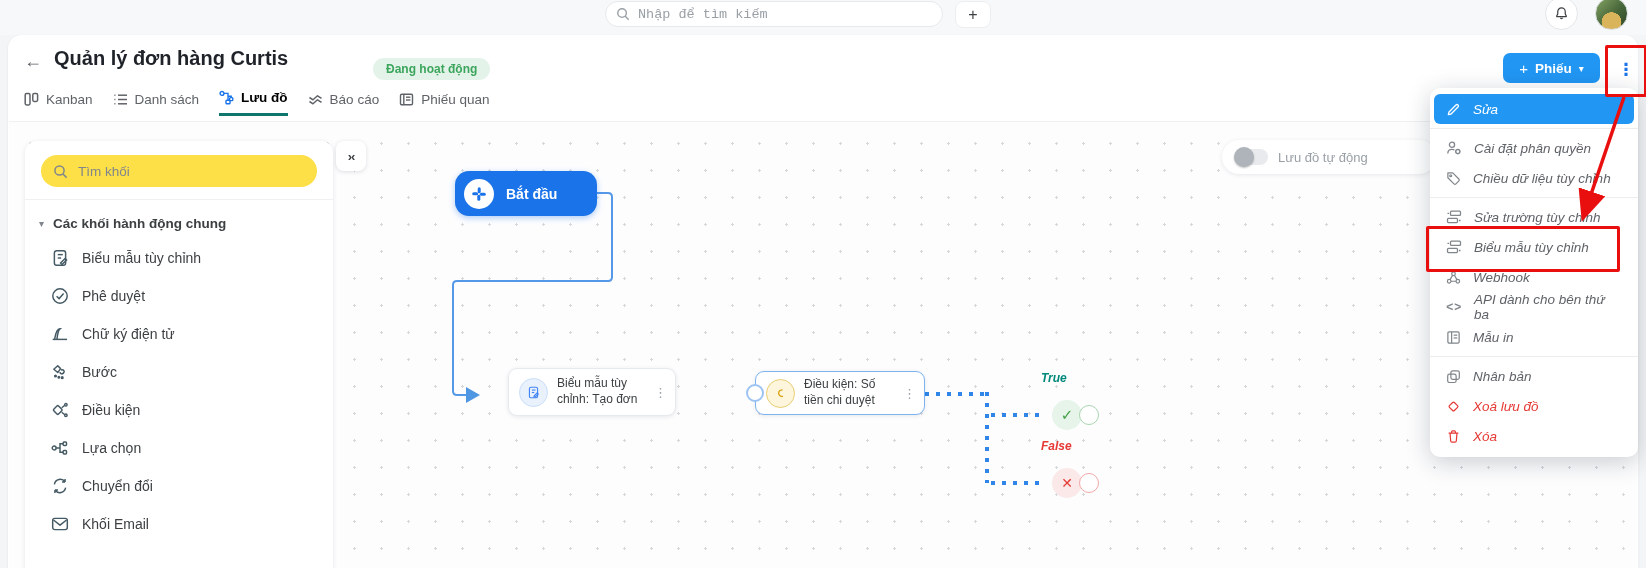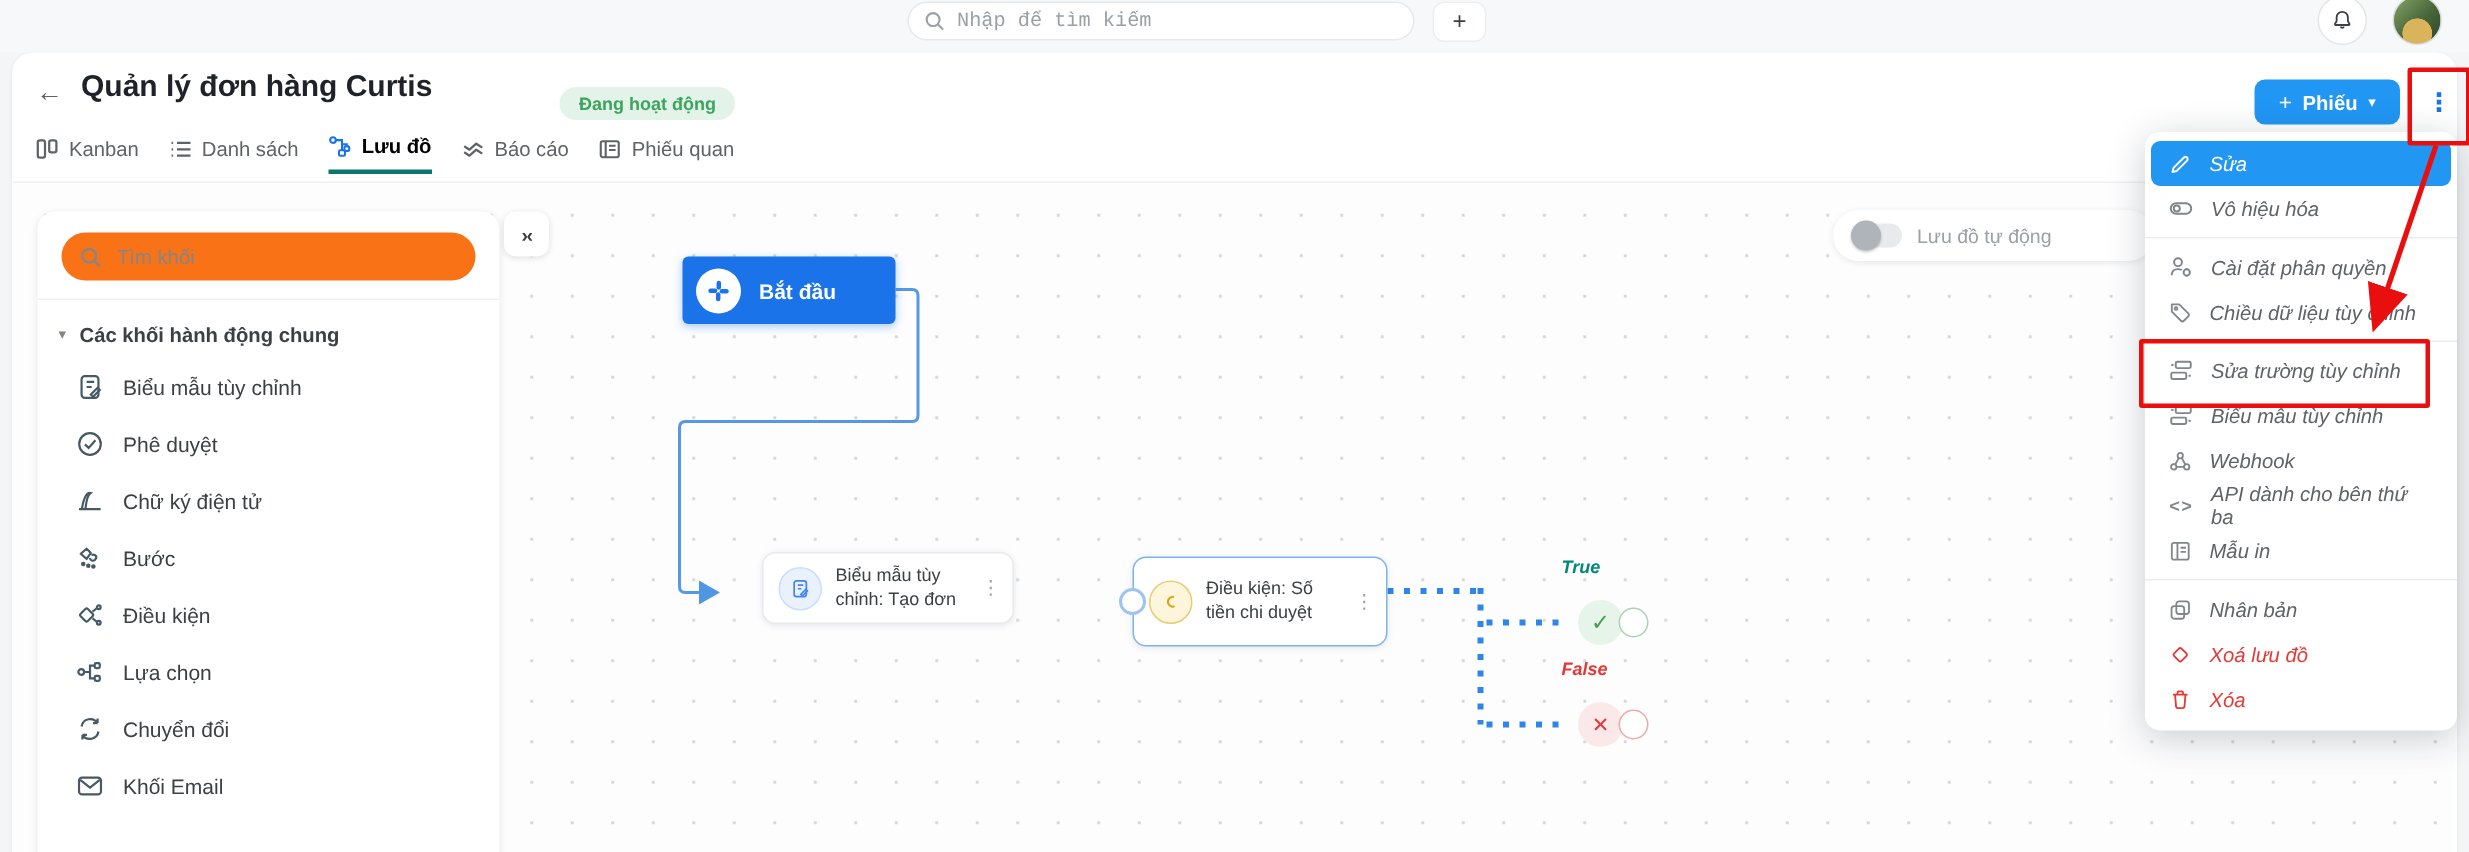--- a/index.html
+++ b/index.html
@@ -85,21 +85,21 @@
     border-top:1px solid #eef0f2;overflow:hidden;
   }
   .flow-svg{position:absolute;left:0;top:0;z-index:1;}
   
   .palette{
     position:absolute;left:16px;top:19px;width:308px;height:calc(100% - 12px);
     background:#fff;border-radius:12px;box-shadow:0 1px 5px rgba(25,35,45,.10);
     z-index:5;box-sizing:border-box;
   }
   .palette-search{
-    margin:14px 16px 12px 16px;height:32px;background:#f97316;border-radius:16px;
+    margin:14px 16px 12px 16px;height:32px;background:#fde047;border-radius:16px;
     display:flex;align-items:center;gap:8px;padding:0 12px;
   }
   .palette-search input{
     border:none;outline:none;background:transparent;flex:1;font-size:13.5px;color:#3c4043;font-family:inherit;
   }
   .palette-search input::placeholder{color:#80868b;}
   .palette-div{height:1px;background:#eef0f2;}
   .palette-section{
     display:flex;align-items:center;gap:9px;padding:16px 16px 8px 14px;
     font-size:13.5px;font-weight:bold;color:#3c4043;cursor:pointer;
@@ -111,36 +111,36 @@
   }
   .palette-item svg{stroke:#455a64;flex:0 0 auto;}
   .collapse-btn{
     position:absolute;left:327px;top:19px;width:30px;height:30px;background:#fff;
     border-radius:8px;box-shadow:0 1px 4px rgba(25,35,45,.14);z-index:5;
     display:flex;align-items:center;justify-content:center;
     font-size:13px;font-weight:bold;color:#3c4043;letter-spacing:-1px;cursor:pointer;
   }
   
   .start-node{
-    position:absolute;left:446px;top:49px;width:142px;height:45px;border-radius:4px;
+    position:absolute;left:446px;top:49px;width:142px;height:45px;border-radius:14px;
     background:#1a73e8;z-index:2;display:flex;align-items:center;gap:12px;padding-left:9px;
     box-sizing:border-box;box-shadow:0 2px 6px rgba(26,115,232,.35);cursor:pointer;
   }
   .start-node .bub{
     width:30px;height:30px;border-radius:50%;background:#fff;
     display:flex;align-items:center;justify-content:center;
   }
   .start-node .lbl{color:#fff;font-weight:bold;font-size:14px;}
   .card-node{
     position:absolute;background:#fff;border-radius:9px;z-index:2;
     display:flex;align-items:center;gap:9px;padding:0 6px 0 10px;box-sizing:border-box;
     border:1px solid #e7eaed;box-shadow:0 1px 4px rgba(25,35,45,.10);cursor:pointer;
   }
   .form-node{left:471px;top:246px;width:168px;height:48px;margin-left:28px;}
-  .cond-node{left:746px;top:249px;width:170px;height:60px;border:1.5px solid #7db4f0;}
+  .cond-node{left:746px;top:249px;width:170px;height:44px;border:1.5px solid #7db4f0;}
   .node-ico{
     width:27px;height:27px;border-radius:50%;flex:0 0 auto;
     display:flex;align-items:center;justify-content:center;
   }
   .form-node .node-ico{background:#e9f1fd;border:1px solid #c9defa;}
   .cond-node .node-ico{background:#fdf6dd;border:1px solid #e8cd74;}
   .node-txt{font-size:12px;color:#3c4043;line-height:1.3;flex:1;}
   .node-kebab{color:#9aa0a6;font-size:13px;align-self:center;padding:0 2px;cursor:pointer;}
   .cond-port{
     position:absolute;left:-10px;top:50%;margin-top:-9px;width:18px;height:18px;border-radius:50%;
@@ -427,27 +427,20 @@
   </div>
 </div>
 
 <div class="menu">
   <div class="mrow active">
     <svg width="15" height="15" viewBox="0 0 16 16" fill="none" stroke-width="1.4" stroke-linejoin="round">
         <path d="M2.5 13.5 L3.2 10.6 L10.6 3.2 a1.5 1.5 0 0 1 2.2 2.2 L5.4 12.8 Z"></path>
       </svg>
     <span>Sửa</span>
   </div>
-  <div class="mrow">
-    <svg width="16" height="16" viewBox="0 0 16 16" fill="none" stroke-width="1.3">
-        <rect x="1.2" y="4.5" width="13.6" height="7" rx="3.5"></rect>
-        <circle cx="5.2" cy="8" r="2"></circle>
-      </svg>
-    <span>Vô hiệu hóa</span>
-  </div>
   <div class="mdiv"></div>
   <div class="mrow">
     <svg width="16" height="16" viewBox="0 0 16 16" fill="none" stroke-width="1.3">
         <circle cx="6" cy="4.8" r="2.6"></circle>
         <path d="M1.8 13.5 C1.8 10.6 3.8 9.4 6 9.4 C7 9.4 7.8 9.6 8.5 10"></path>
         <circle cx="11.8" cy="11.6" r="2.1"></circle>
         <path d="M11.8 8.9 v0.8 M11.8 13.5 v0.8 M9.4 11.6 h0.8 M14.2 11.6 h-0.8"></path>
       </svg>
     <span>Cài đặt phân quyền</span>
   </div>

